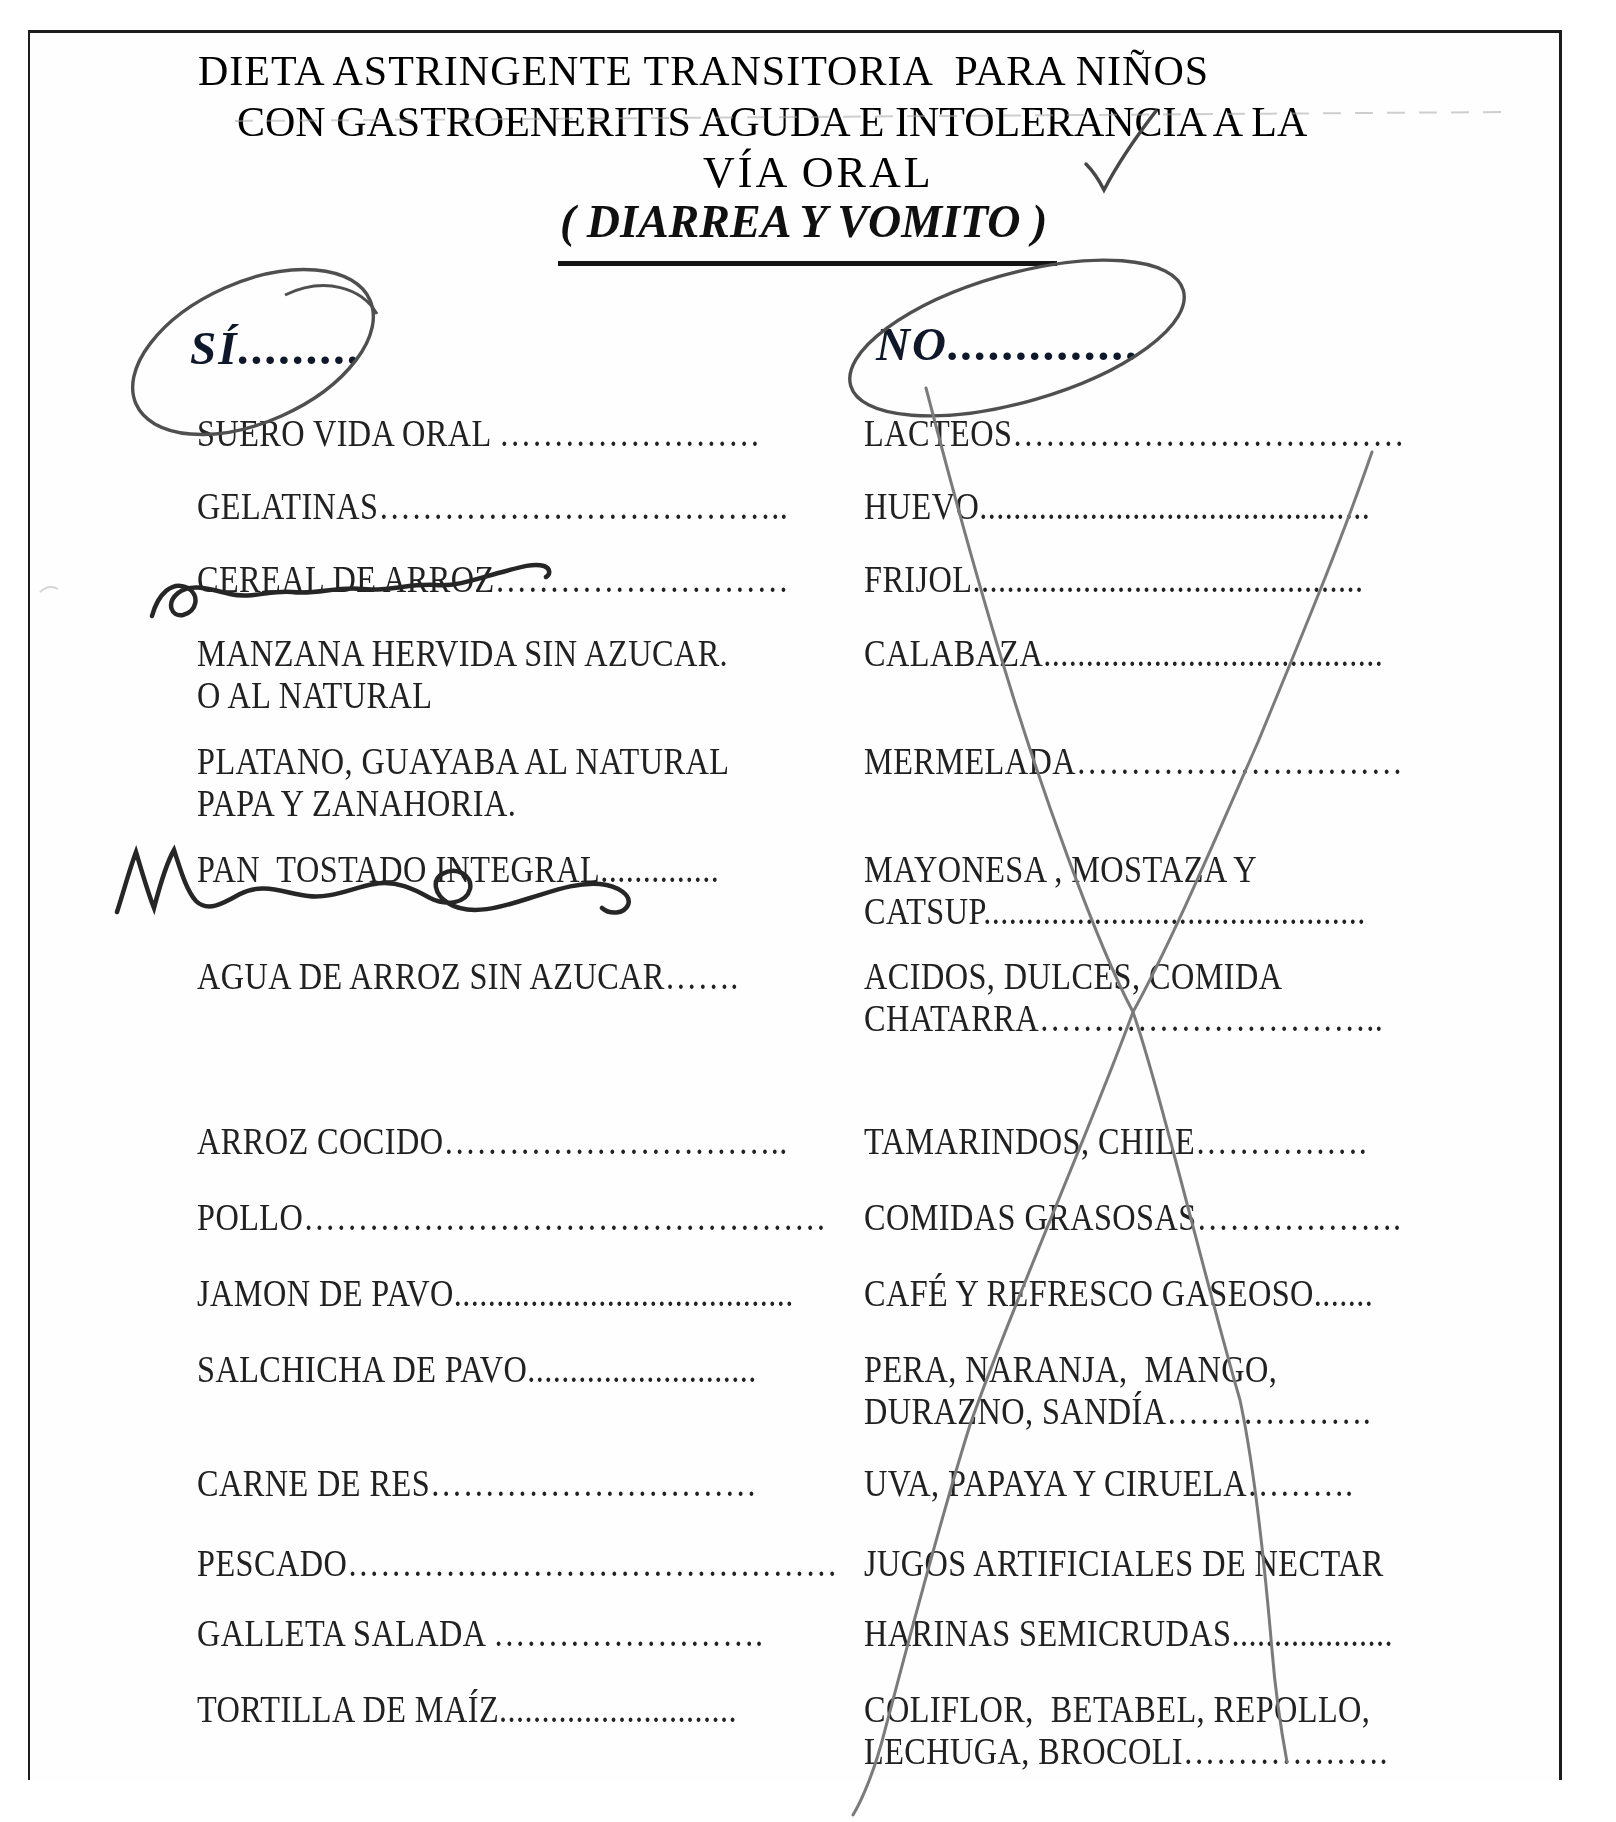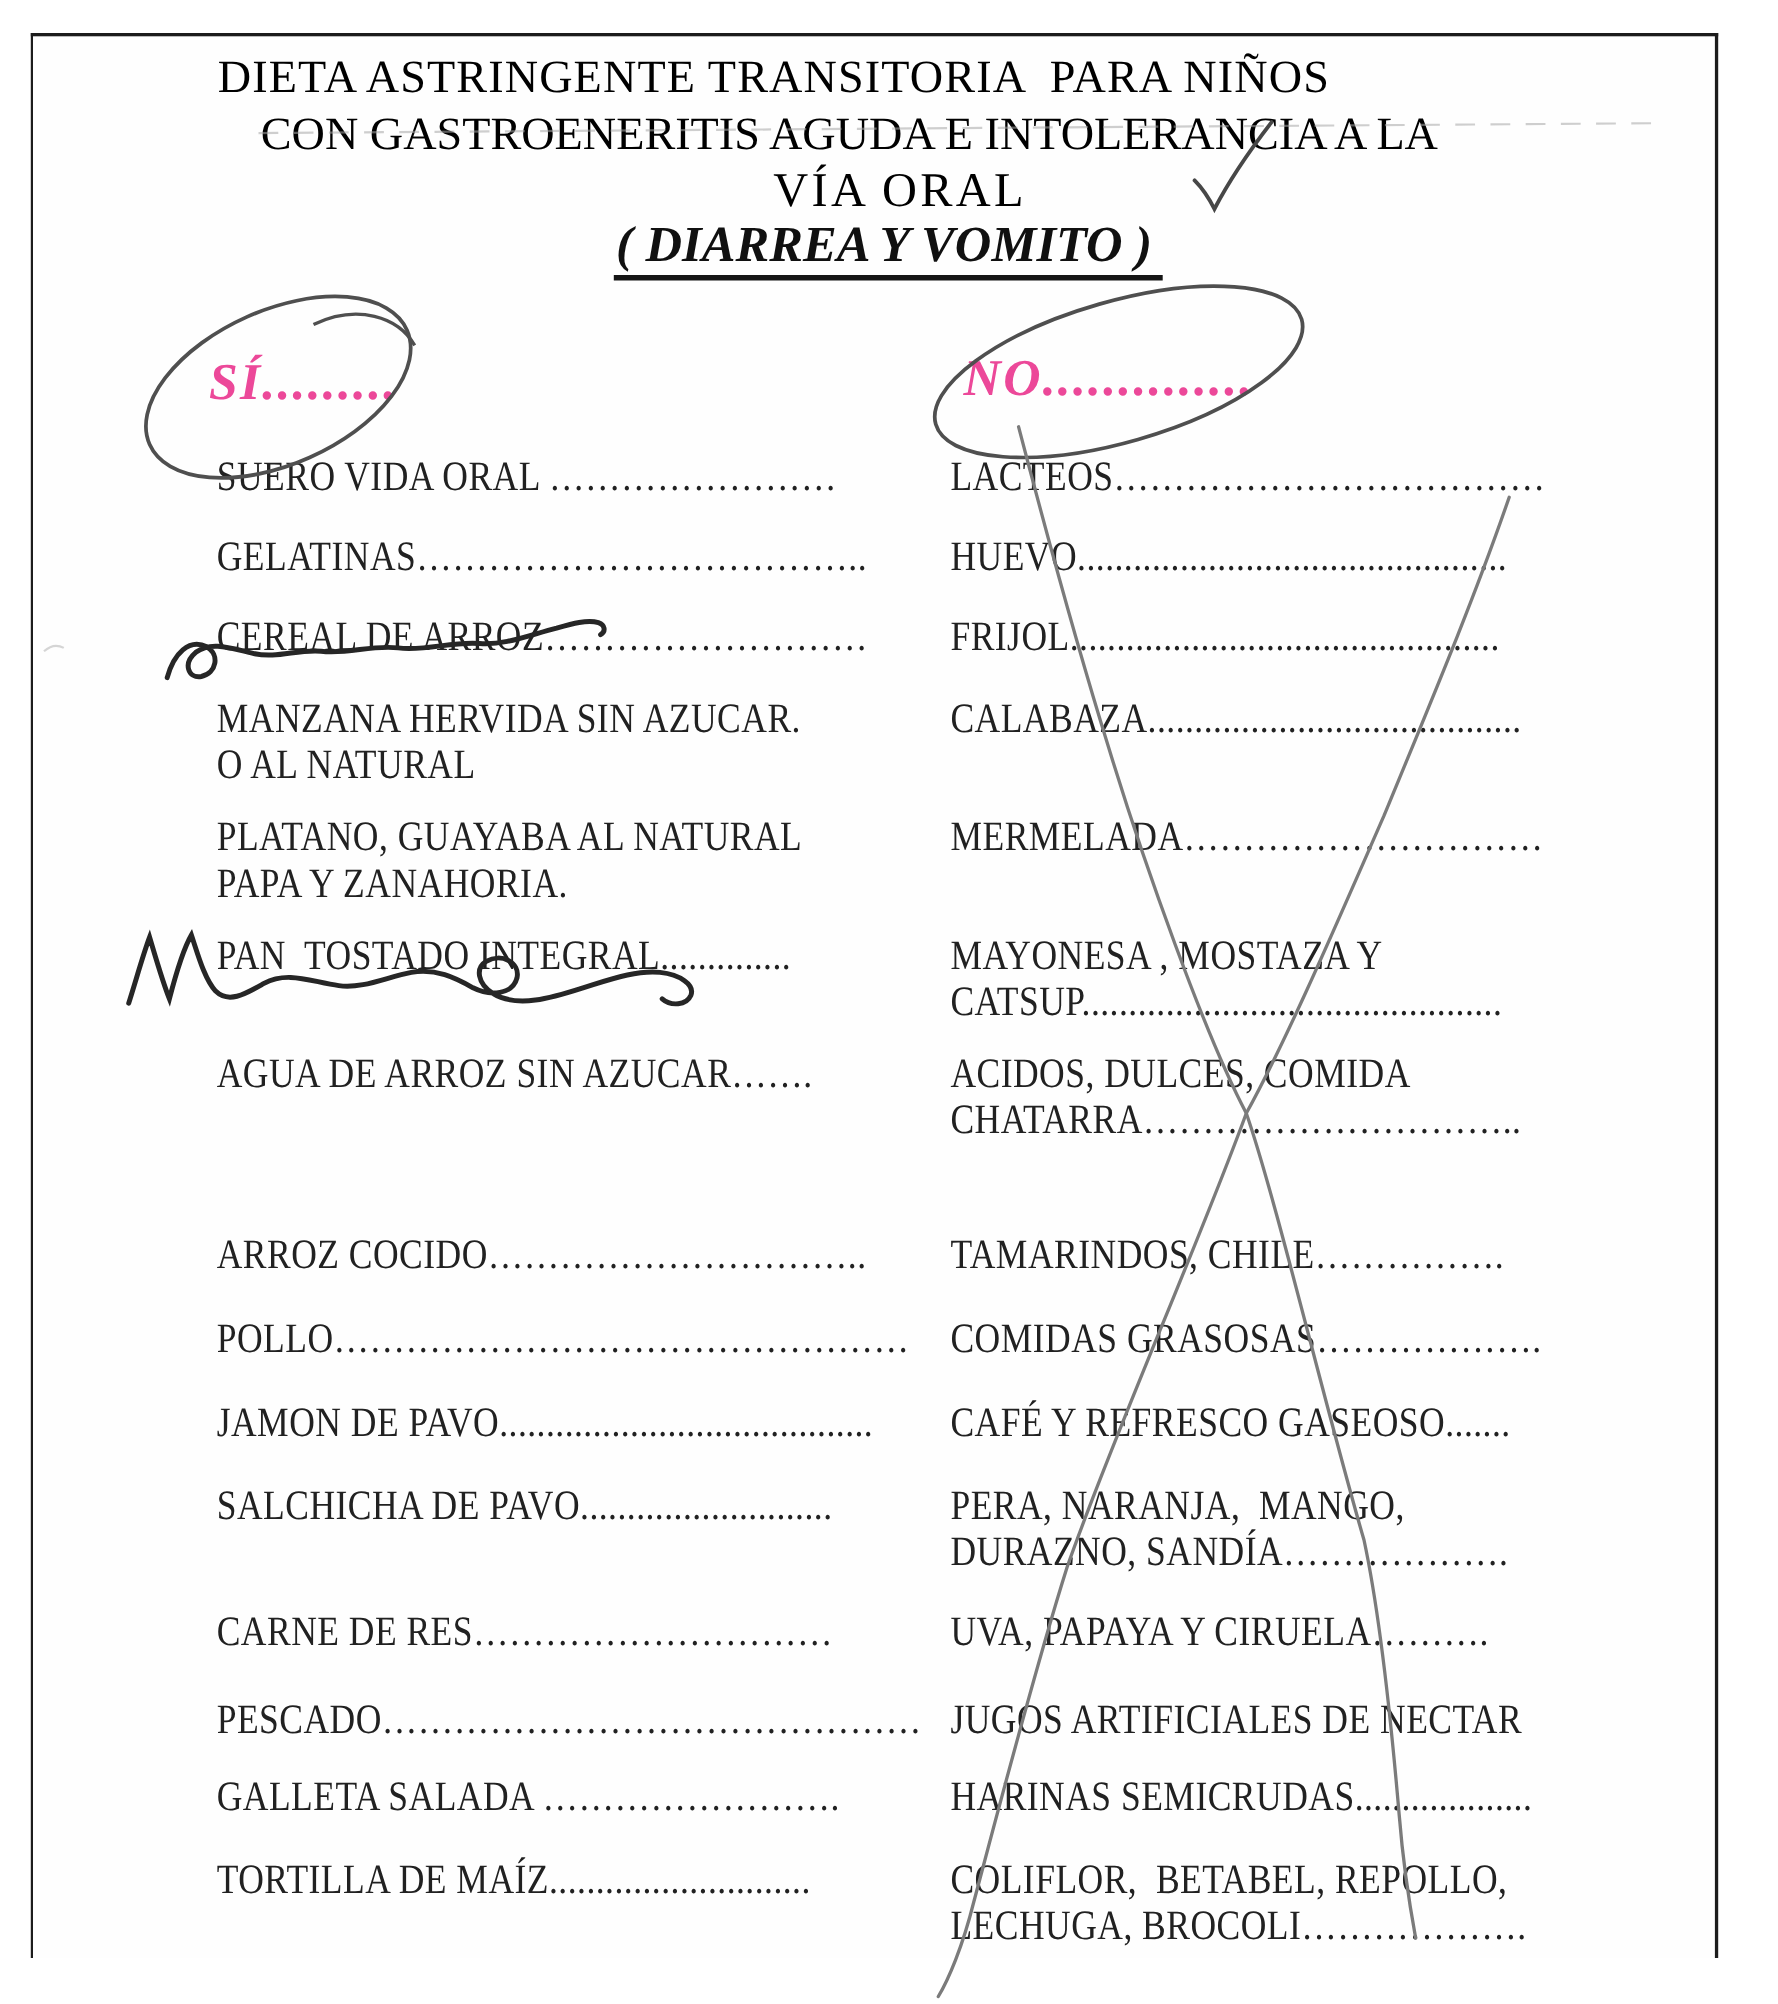--- a/index.html
+++ b/index.html
@@ -13,25 +13,25 @@
     border-top:3px solid #1c1c1c;border-left:2px solid #1c1c1c;border-right:3px solid #1c1c1c;
     background:#fefefe;
   }
   .title-line{position:absolute;font-size:42px;line-height:46px;white-space:pre;color:#000000;}
   #title-l1{left:198px;top:48px;letter-spacing:1px;}
   #title-l2{left:237px;top:99px;letter-spacing:0px;}
   #title-l3{left:703px;top:150px;letter-spacing:3px;font-size:44px;text-align:right;}
   #subtitle{
     position:absolute;left:558px;top:197px;font-size:46px;line-height:50px;
     font-weight:bold;font-style:italic;white-space:pre;color:#101010;
-    border-bottom:5px solid #151515;padding:0 10px 3px 2px;letter-spacing:0px;
+    border-bottom:5px solid #151515;padding:0 10px 14px 2px;letter-spacing:0px;
   }
   .col-header{
     position:absolute;font-size:47px;line-height:52px;font-weight:bold;font-style:italic;
-    letter-spacing:2px;white-space:pre;color:#ec4899;
+    letter-spacing:2px;white-space:pre;color:#0f172a;
   }
   #si-header{left:190px;top:322px;}
   #no-header{left:876px;top:318px;}
   .list-item{
     position:absolute;font-size:38px;line-height:42px;letter-spacing:0.5px;
     white-space:pre;transform:scaleX(0.85);transform-origin:0 0;color:#212121;
   }
   #ink-overlay{position:absolute;left:0;top:0;width:1616px;height:1822px;pointer-events:none;}
 </style>
 </head>

